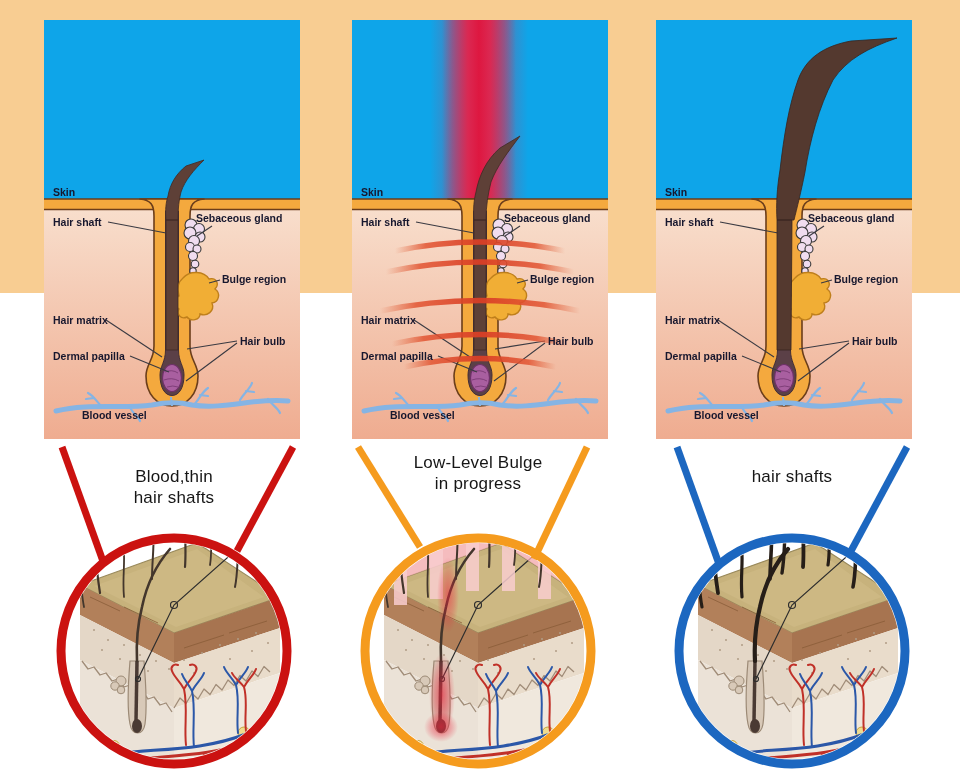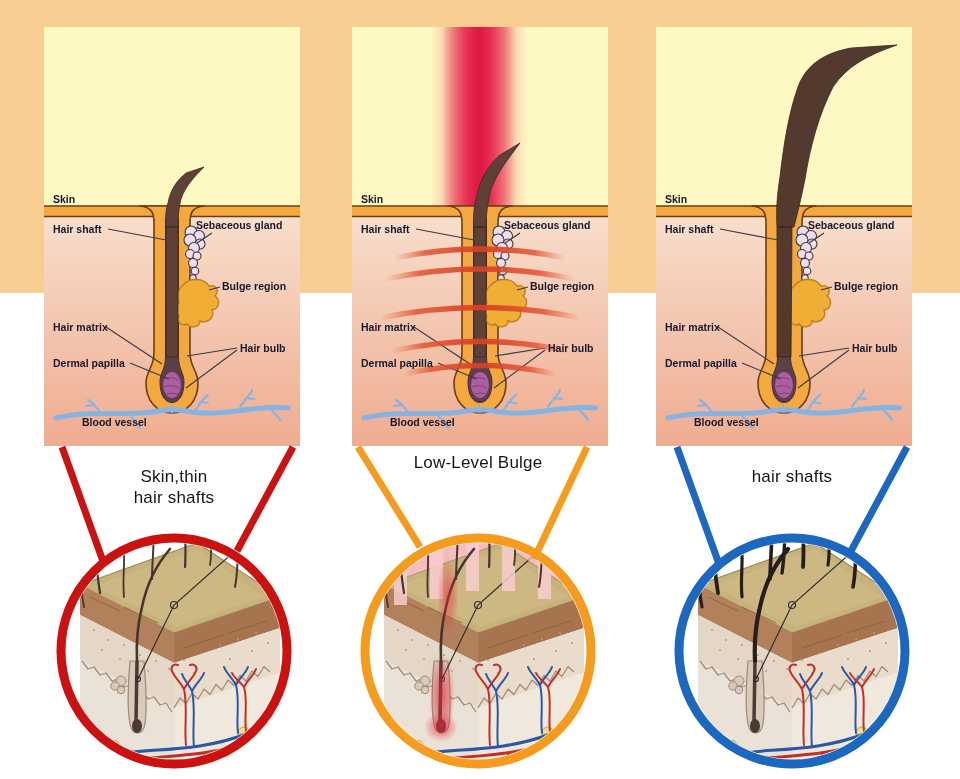--- a/index.html
+++ b/index.html
@@ -1,21 +1,21 @@
 <!DOCTYPE html>
 <html><head>
 <meta charset="utf-8">
 <style>
   html,body{margin:0;padding:0;}
   body{
     width:960px;height:779px;position:relative;overflow:hidden;
     background:#ffffff;font-family:"Liberation Sans",sans-serif;
   }
   .band{position:absolute;left:0;top:0;width:960px;height:293px;background:#F8CD92;}
-  .panel{position:absolute;top:27px;width:256px;height:380px;background:#fef9c3;}
+  .panel{position:absolute;top:20px;width:256px;height:380px;background:#0ea5e9;}
   .panel svg{display:block;}
   .lbl{font-family:"Liberation Sans",sans-serif;font-size:10.5px;font-weight:bold;fill:#17172E;}
   .caption{
     position:absolute;width:240px;text-align:center;color:#161616;
     font-size:17px;line-height:21px;letter-spacing:.2px;
   }
   .caption span{display:block;}
   .mag{position:absolute;top:445px;width:300px;height:334px;}
 </style>
 </head>
@@ -241,25 +241,26 @@
       <text class="lbl" x="178" y="263">Bulge region</text>
       <text class="lbl" x="9" y="304">Hair matrix</text>
       <text class="lbl" x="9" y="340">Dermal papilla</text>
       <text class="lbl" x="196" y="325">Hair bulb</text>
       <text class="lbl" x="38" y="399">Blood vessel</text>
     </g>
   </svg>
 </div>
 
 <div class="caption" style="left:54px;top:466px">
-  <span>Skin,thin</span>
+  <span>Blood,thin</span>
   <span>hair shafts</span>
 </div>
 <div class="caption" style="left:358px;top:452px">
   <span>Low-Level Bulge</span>
+  <span>in progress</span>
 </div>
 <div class="caption" style="left:672px;top:466px">
   <span>hair shafts</span>
 </div>
 
 <svg class="mag" style="left:24px" viewBox="0 0 300 334">
   <g clip-path="url(#circClip)">
     <use href="#blockBase"></use>
     <use href="#hairsThin"></use>
   </g>

